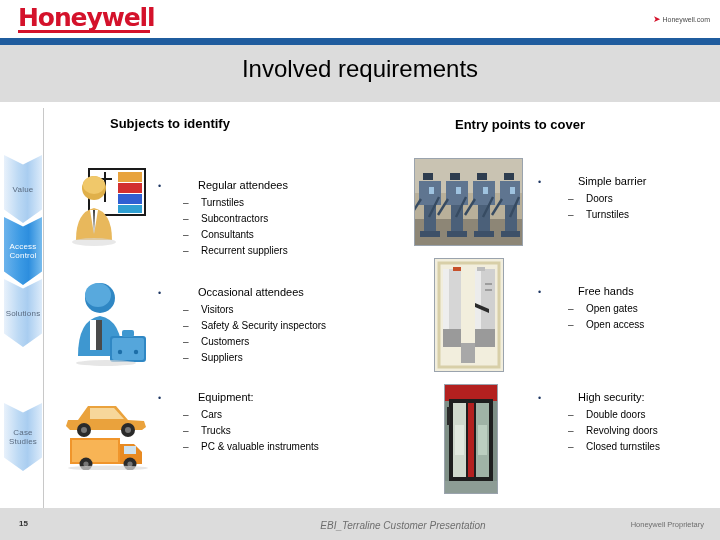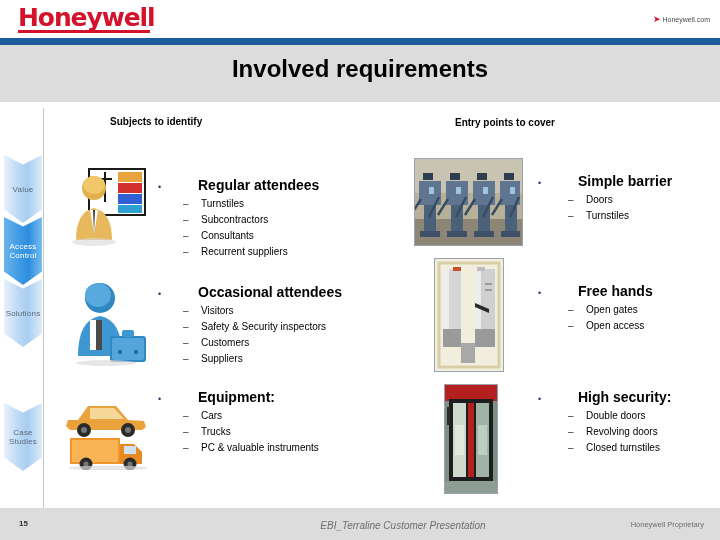--- a/index.html
+++ b/index.html
@@ -63,21 +63,21 @@
     left: 0; top: 45px;
     width: 720px; height: 57px;
     background: #dcdcdc;
   }
   #page-title {
     position: absolute;
     left: 0; top: 55px;
     width: 720px;
     text-align: center;
     font-size: 24px;
-    font-weight: bold;
+    font-weight: normal;
     color: #000000;
     letter-spacing: 0px;
   }
 
   
   #content {
     position: absolute;
     left: 0; top: 102px;
     width: 720px; height: 406px;
     background: #ffffff;
@@ -119,21 +119,21 @@
     letter-spacing: 0.2px;
   }
   .chev.active .lbl {
     color: #ffffff;
     font-weight: normal;
   }
 
   
   .col-head {
     position: absolute;
-    font-size: 10px;
+    font-size: 13px;
     font-weight: bold;
     color: #000000;
   }
   #head-left  { left: 110px; top: 116px; }
   #head-right { left: 455px; top: 117px; }
 
   
   .group { position: absolute; }
   .bullet-line {
     display: flex;
@@ -141,22 +141,22 @@
     margin-bottom: 1px;
   }
   .bullet-dot {
     width: 12px;
     font-size: 9px;
     color: #1f3864;
     line-height: 14px;
     flex: none;
   }
   .bullet-text {
-    font-size: 14px;
-    font-weight: bold;
+    font-size: 11px;
+    font-weight: normal;
     color: #000000;
     line-height: 15px;
     white-space: nowrap;
     padding-left: 28px;
   }
   .sub-line {
     display: flex;
     align-items: baseline;
     margin-top: 3px;
   }

